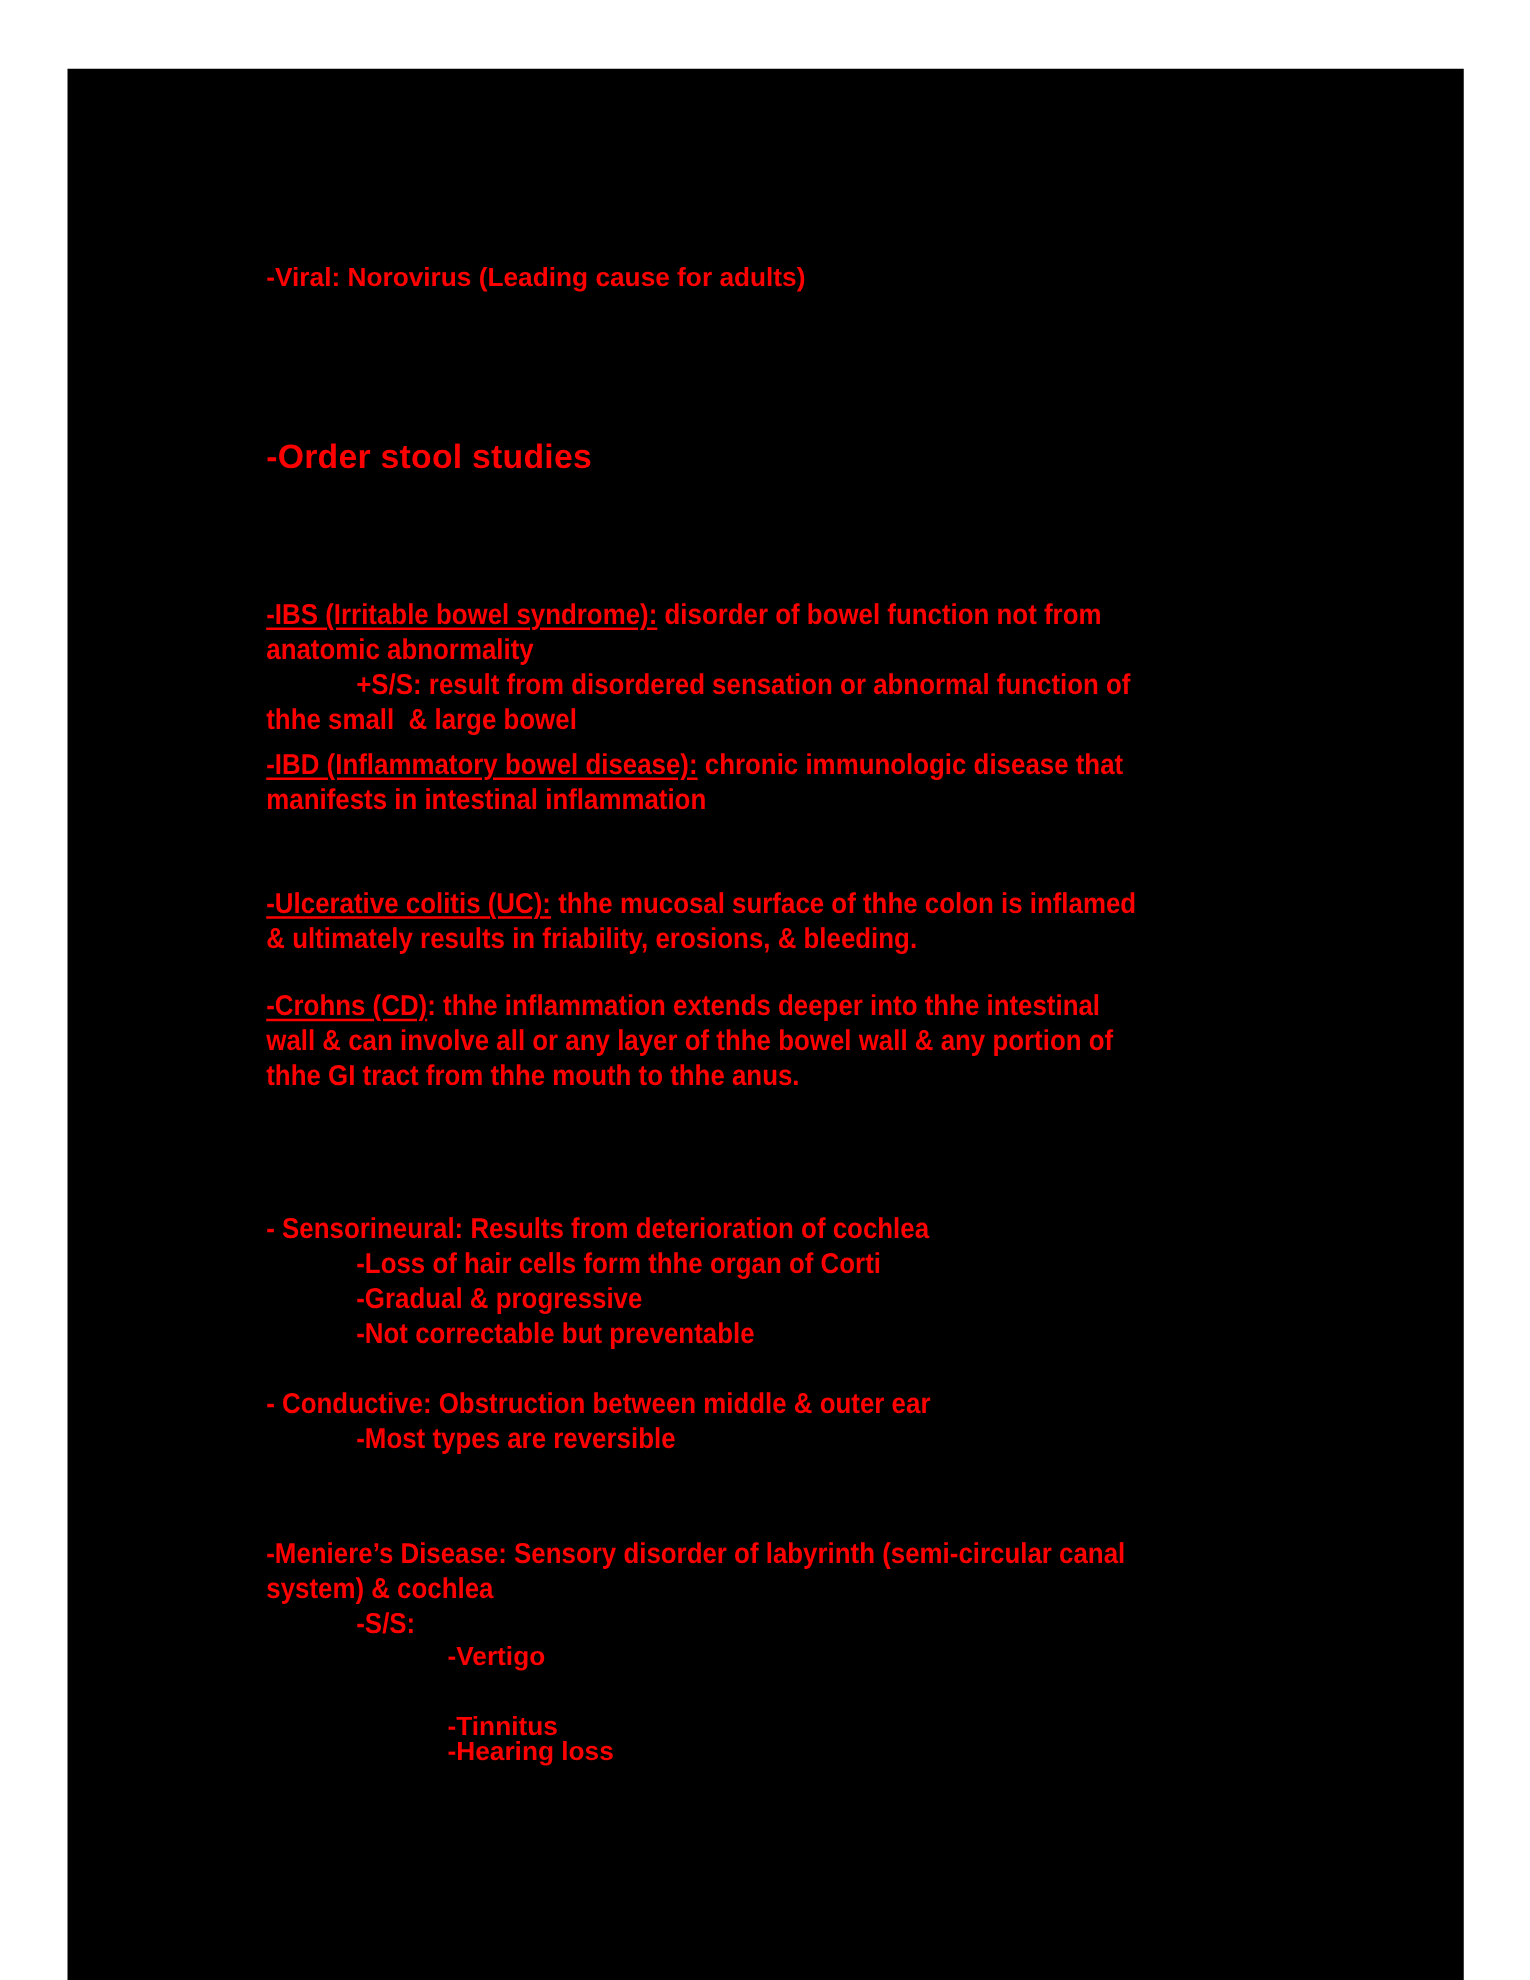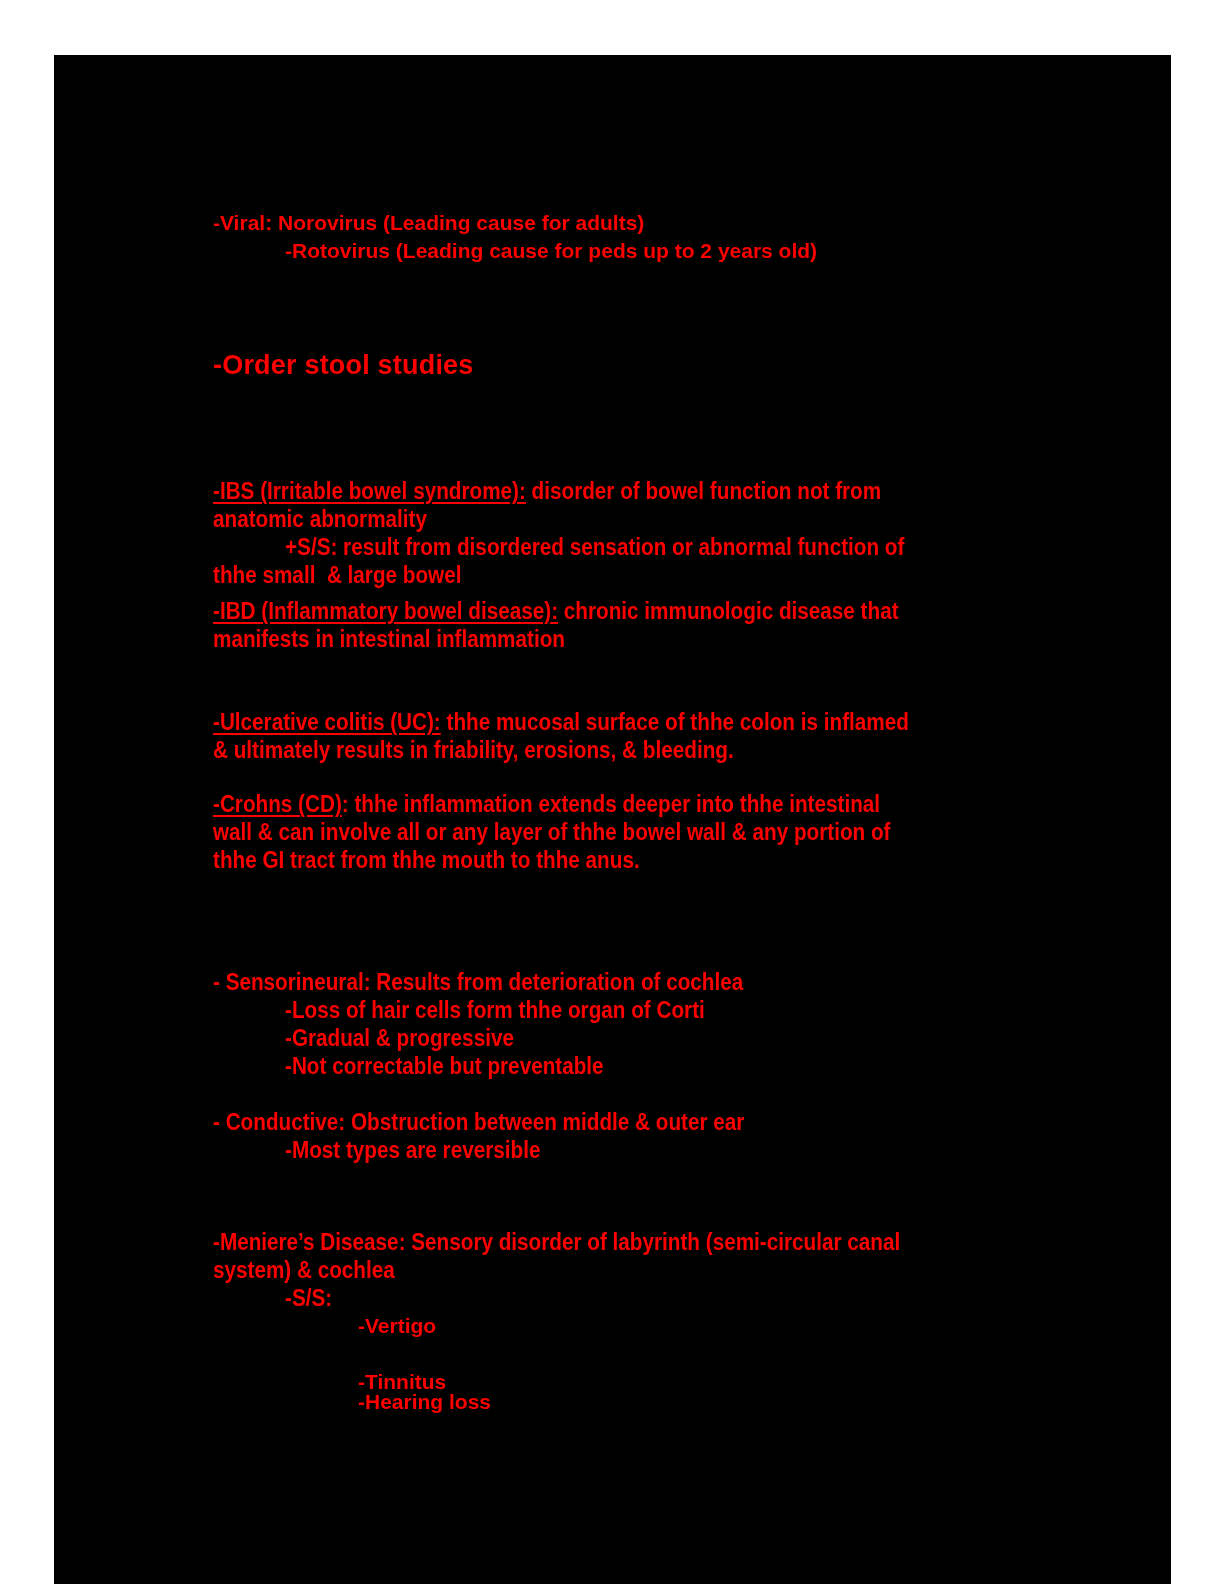--- a/index.html
+++ b/index.html
@@ -36,21 +36,20 @@
     text-underline-offset: 3px;
   }
 </style>
 </head>
 <body>
 
 <div class="page">
   <div class="board">
 
     <div class="line wide" style="left:159px; top:154px;"><span>-Viral: Norovirus (Leading cause for adults)</span></div>
-    <div class="line wide" style="left:231px; top:182px;"><span>-Rotovirus (Leading cause for peds up to 2 years old)</span></div>
 
     <div class="line wide-lg" style="left:159px; top:296px;"><span>-Order stool studies</span></div>
 
     <div class="line cond" style="left:159px; top:422px;"><span class="lead">-IBS (Irritable bowel syndrome):</span><span> disorder of bowel function not from</span></div>
     <div class="line cond" style="left:159px; top:450px;"><span>anatomic abnormality</span></div>
     <div class="line cond" style="left:231px; top:478px;"><span>+S/S: result from disordered sensation or abnormal function of</span></div>
     <div class="line cond" style="left:159px; top:506px;"><span>thhe small  &amp; large bowel</span></div>
 
     <div class="line cond" style="left:159px; top:542px;"><span class="lead">-IBD (Inflammatory bowel disease):</span><span> chronic immunologic disease that</span></div>
     <div class="line cond" style="left:159px; top:570px;"><span>manifests in intestinal inflammation</span></div>

